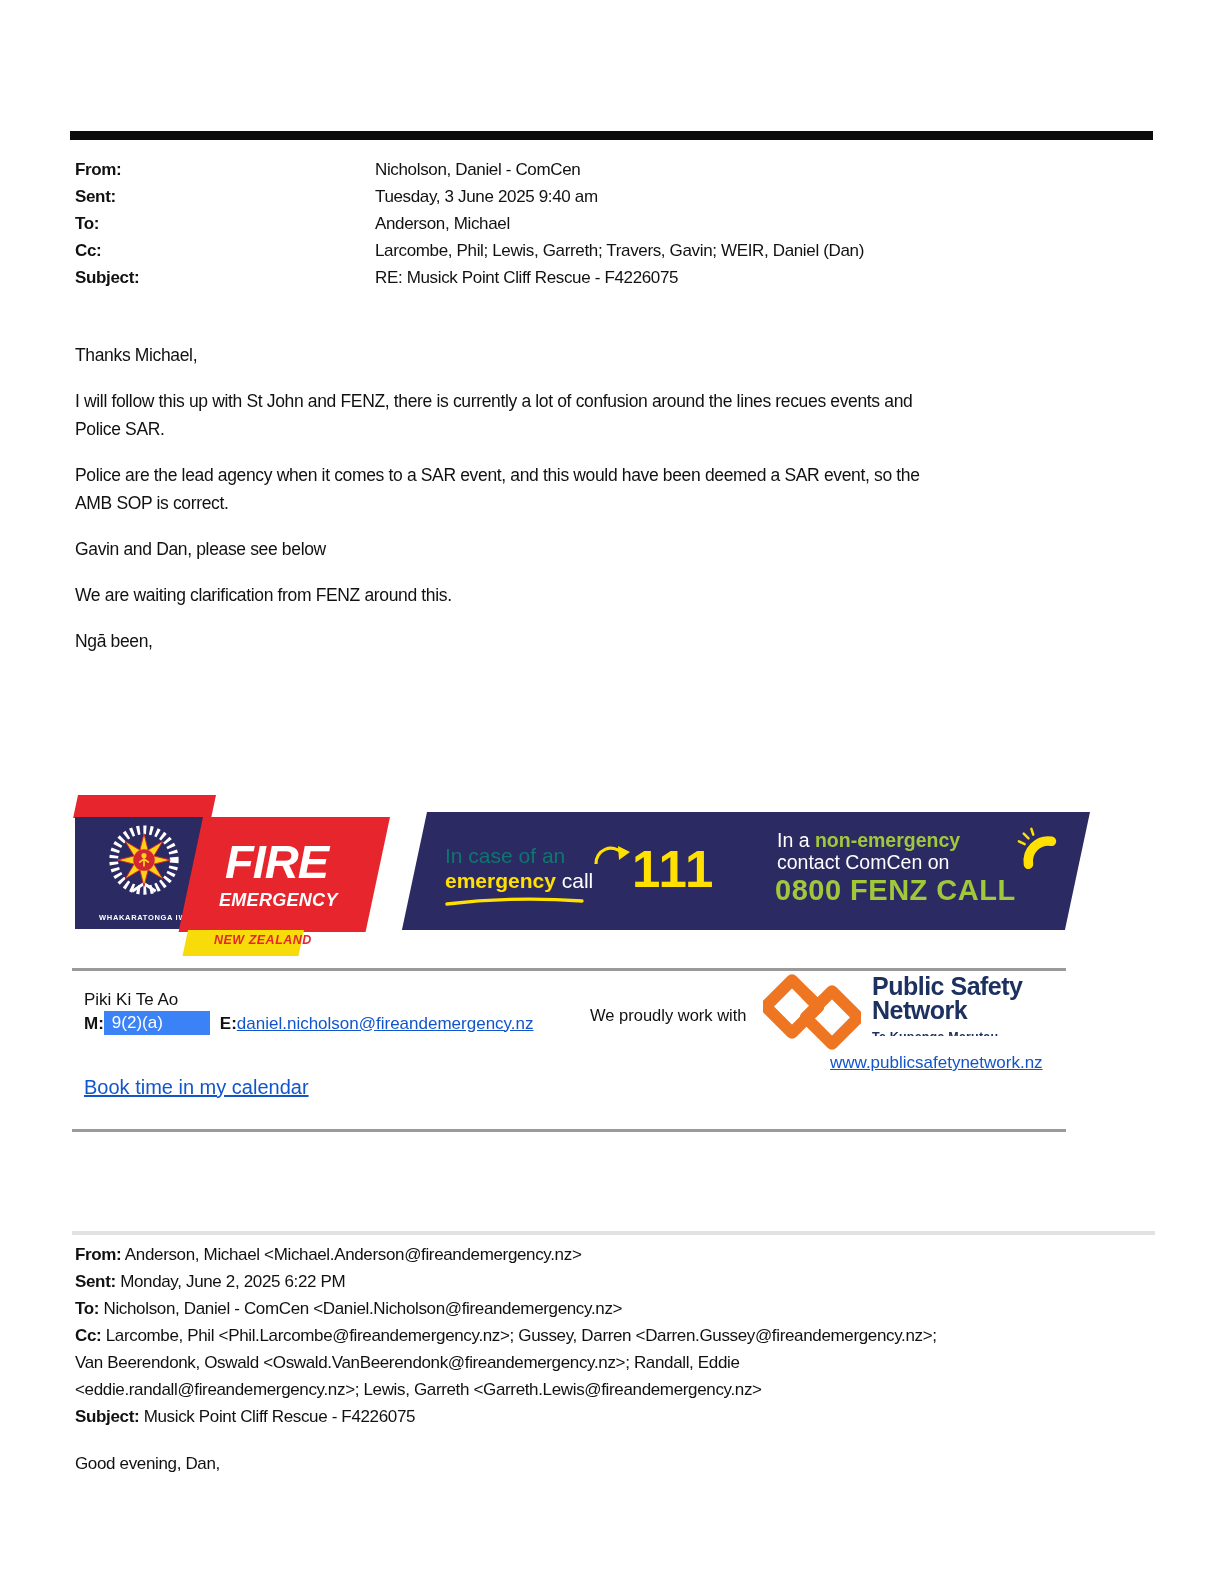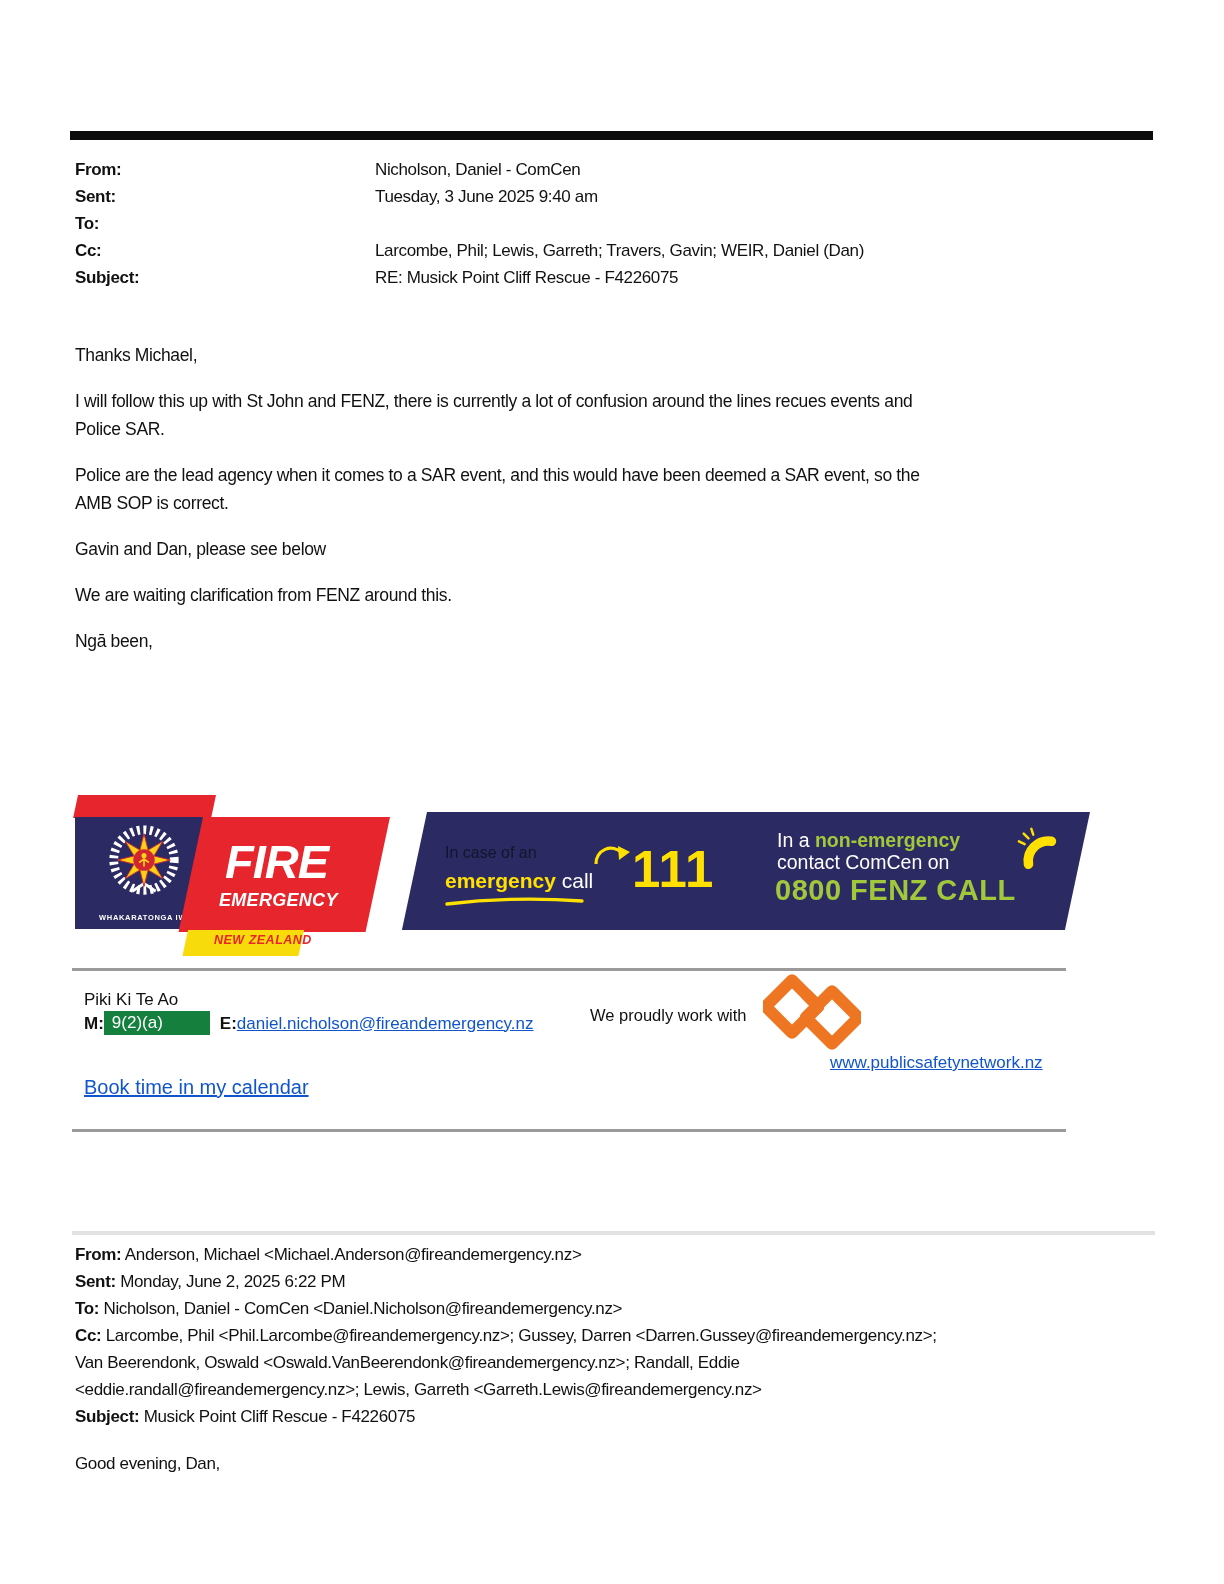--- a/index.html
+++ b/index.html
@@ -45,41 +45,41 @@
   .navy-square{position:absolute;left:3px;top:27px;width:138px;height:112px;background:var(--navy);}
   .crest{position:absolute;left:24px;top:4px;width:90px;height:82px;}
   .crest-caption{position:absolute;bottom:7px;left:0;width:100%;text-align:center;color:#ffffff;
     font-size:7.5px;font-weight:bold;letter-spacing:0.09em;}
   .fire-word{position:absolute;left:153px;top:48px;font-size:47px;font-weight:bold;font-style:italic;
     color:#ffffff;letter-spacing:-1px;line-height:1;}
   .emergency-word{position:absolute;left:147px;top:101px;font-size:18px;font-weight:bold;font-style:italic;
     color:#ffffff;letter-spacing:0.3px;line-height:1;}
   .navy-right{position:absolute;left:355px;top:22px;width:663px;height:118px;background:var(--navy);
     transform:skewX(-12deg);transform-origin:left top;}
-  .call-line1{position:absolute;left:373px;top:55px;font-size:16px;color:#0f172a;line-height:1;}
+  .call-line1{position:absolute;left:373px;top:55px;font-size:21px;color:#0f766e;line-height:1;}
   .call-line2{position:absolute;left:373px;top:80px;font-size:21px;color:#ffffff;line-height:1;text-align:right;}
   .call-line2 .hl{color:var(--yellow);font-weight:bold;}
   .swoosh{position:absolute;left:372px;top:104px;width:142px;height:14px;}
   .curve-arrow{position:absolute;left:521px;top:50px;width:40px;height:28px;}
   .call-number{position:absolute;left:560px;top:54px;font-size:51px;font-weight:bold;
     color:var(--yellow);line-height:1;letter-spacing:1px;}
   .noneme-line1{position:absolute;left:705px;top:41px;font-size:19.5px;color:#ffffff;line-height:1;}
   .noneme-line1 .hl{color:var(--green);font-weight:bold;}
   .noneme-line2{position:absolute;left:705px;top:63px;font-size:19.5px;color:#ffffff;line-height:1;}
   .noneme-number{position:absolute;left:703px;top:86px;font-size:29px;font-weight:bold;
     color:var(--green);line-height:1;letter-spacing:0.5px;}
   .phone-icon{position:absolute;left:942px;top:36px;width:50px;height:44px;}
 
   
   .div1{position:absolute;left:72px;top:968px;width:994px;height:3px;background:var(--divider-gray);}
   .div2{position:absolute;left:72px;top:1129px;width:994px;height:3px;background:var(--divider-gray);}
   .contact{position:absolute;left:84px;top:988px;font-size:17px;line-height:23px;}
   .me-line{margin-top:0;display:flex;align-items:center;}
   .me-label{font-weight:bold;}
-  .redaction{display:inline-block;background:#15803d;color:#ffffff;font-size:17px;
+  .redaction{display:inline-block;background:#3b82f6;color:#ffffff;font-size:17px;
     padding:2px 8px;min-width:106px;height:24px;line-height:20px;margin-right:10px;}
   a.doclink{color:var(--link-blue);text-decoration:underline;cursor:pointer;}
   .book-link{position:absolute;left:84px;top:1076px;font-size:20px;text-align:right;}
   .partner-intro{position:absolute;left:590px;top:1006px;font-size:16.5px;}
   .psn-logo{position:absolute;left:763px;top:972px;width:98px;height:80px;}
   .psn-text{position:absolute;left:872px;top:974px;color:var(--psn-navy);line-height:24px;}
   .psn-text .big{font-size:25px;font-weight:bold;letter-spacing:-0.5px;}
   .psn-tagline{font-size:12.5px;font-weight:bold;letter-spacing:0.2px;margin-top:3px;height:11px;overflow:hidden;}
   .psn-url{position:absolute;left:830px;top:1053px;font-size:17px;}
 
@@ -101,20 +101,21 @@
     <div class="hrow">
       <span class="hlabel">From:</span>
       <span class="hvalue">Nicholson, Daniel - ComCen</span>
     </div>
     <div class="hrow">
       <span class="hlabel">Sent:</span>
       <span class="hvalue">Tuesday, 3 June 2025 9:40 am</span>
     </div>
     <div class="hrow">
       <span class="hlabel">To:</span>
+      <span class="hvalue">Anderson, Michael</span>
     </div>
     <div class="hrow">
       <span class="hlabel">Cc:</span>
       <span class="hvalue">Larcombe, Phil; Lewis, Garreth; Travers, Gavin; WEIR, Daniel (Dan)</span>
     </div>
     <div class="hrow">
       <span class="hlabel">Subject:</span>
       <span class="hvalue">RE: Musick Point Cliff Rescue - F4226075</span>
     </div>
   </div>
@@ -188,20 +189,25 @@
   <div class="book-link">
     <a class="doclink">Book time in my calendar</a>
   </div>
 
   <div class="partner-intro">We proudly work with</div>
   <svg class="psn-logo" viewBox="0 0 104 88">
     <path d="M30,9 L59,38 L30,67 L1,38 Z" fill="none" stroke="#ee7623" stroke-width="13" stroke-linejoin="round"></path>
     <path d="M74,21 L103,50 L74,79 L45,50 Z" fill="none" stroke="#ee7623" stroke-width="13" stroke-linejoin="round"></path>
     <path d="M45,24 L59,38 L45,52" fill="none" stroke="#ee7623" stroke-width="13" stroke-linejoin="round"></path>
   </svg>
+  <div class="psn-text">
+    <div class="big">Public Safety</div>
+    <div class="big">Network</div>
+    <div class="psn-tagline">Te Kupenga Marutau</div>
+  </div>
   <div class="psn-url">
     <a class="doclink">www.publicsafetynetwork.nz</a>
   </div>
   <div class="div2"></div>
 
   <div class="quote-sep"></div>
   <div class="quoted condensed">
     <p><span class="qlabel">From:</span><span> Anderson, Michael &lt;Michael.Anderson@fireandemergency.nz&gt;</span></p>
     <p><span class="qlabel">Sent:</span><span> Monday, June 2, 2025 6:22 PM</span></p>
     <p><span class="qlabel">To:</span><span> Nicholson, Daniel - ComCen &lt;Daniel.Nicholson@fireandemergency.nz&gt;</span></p>

